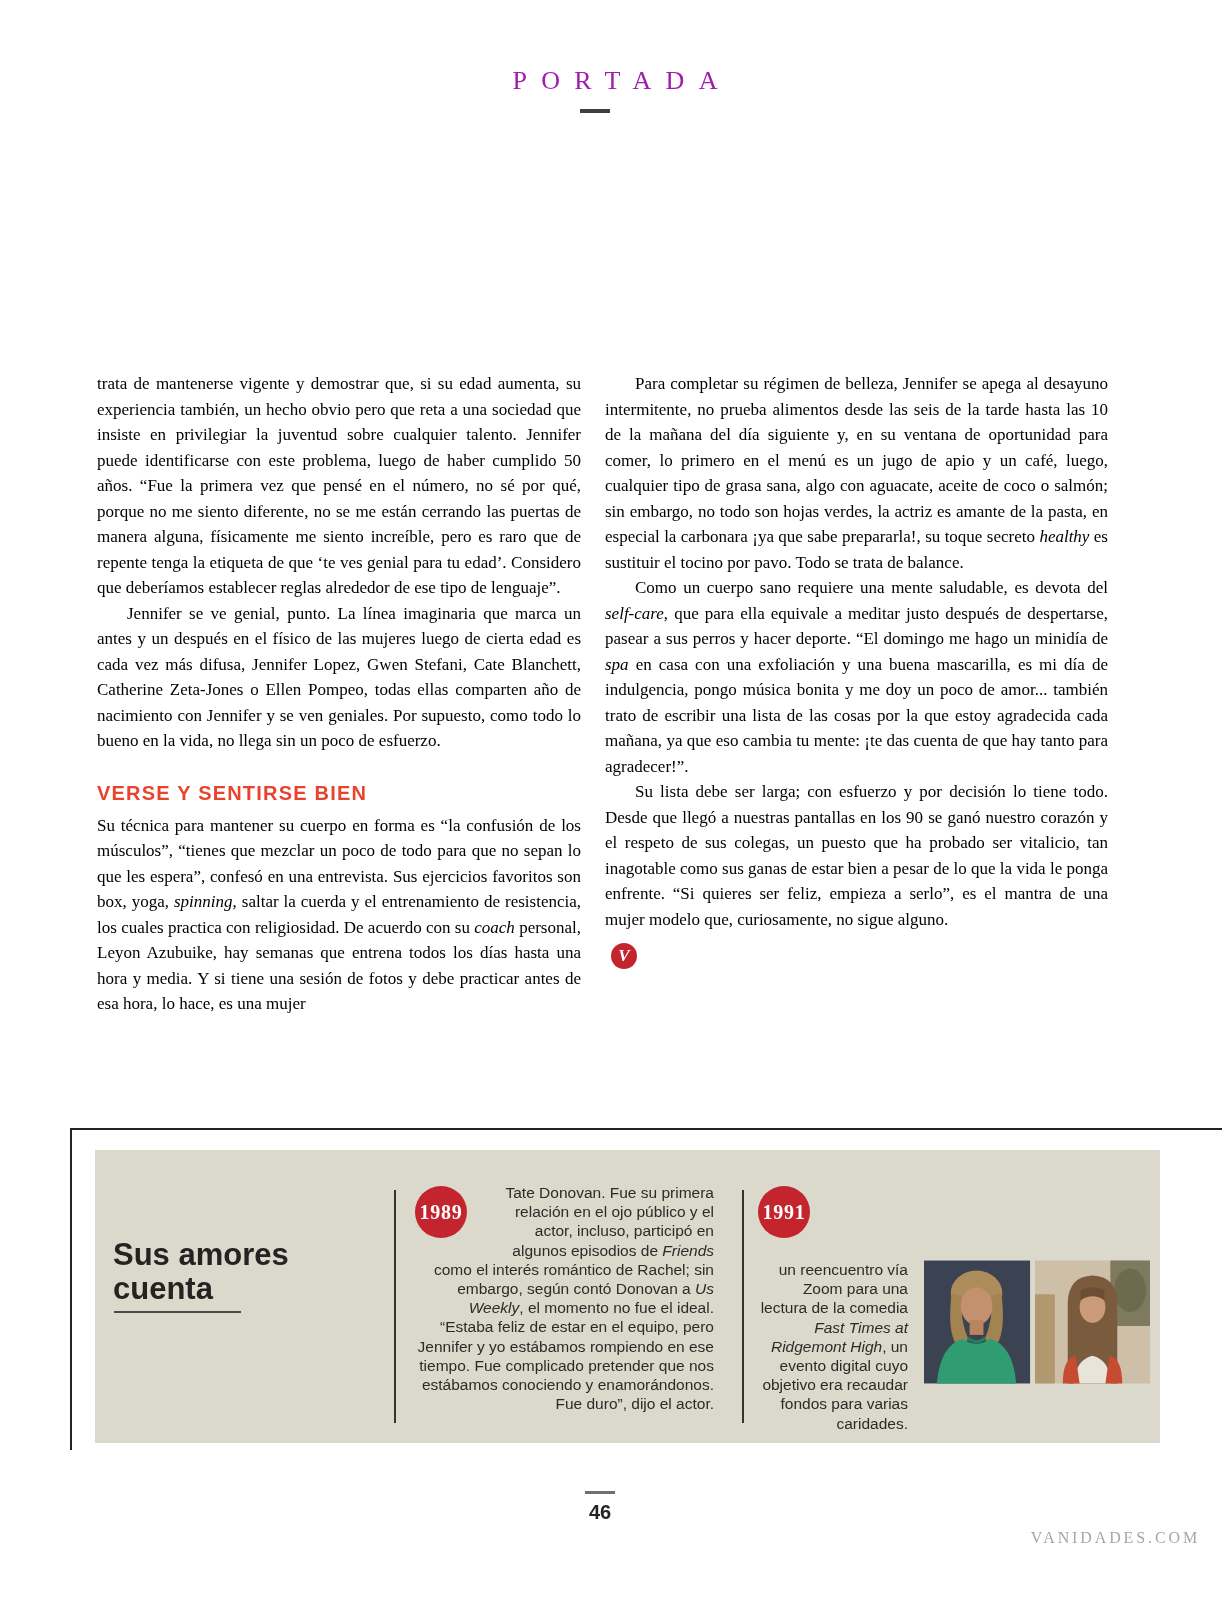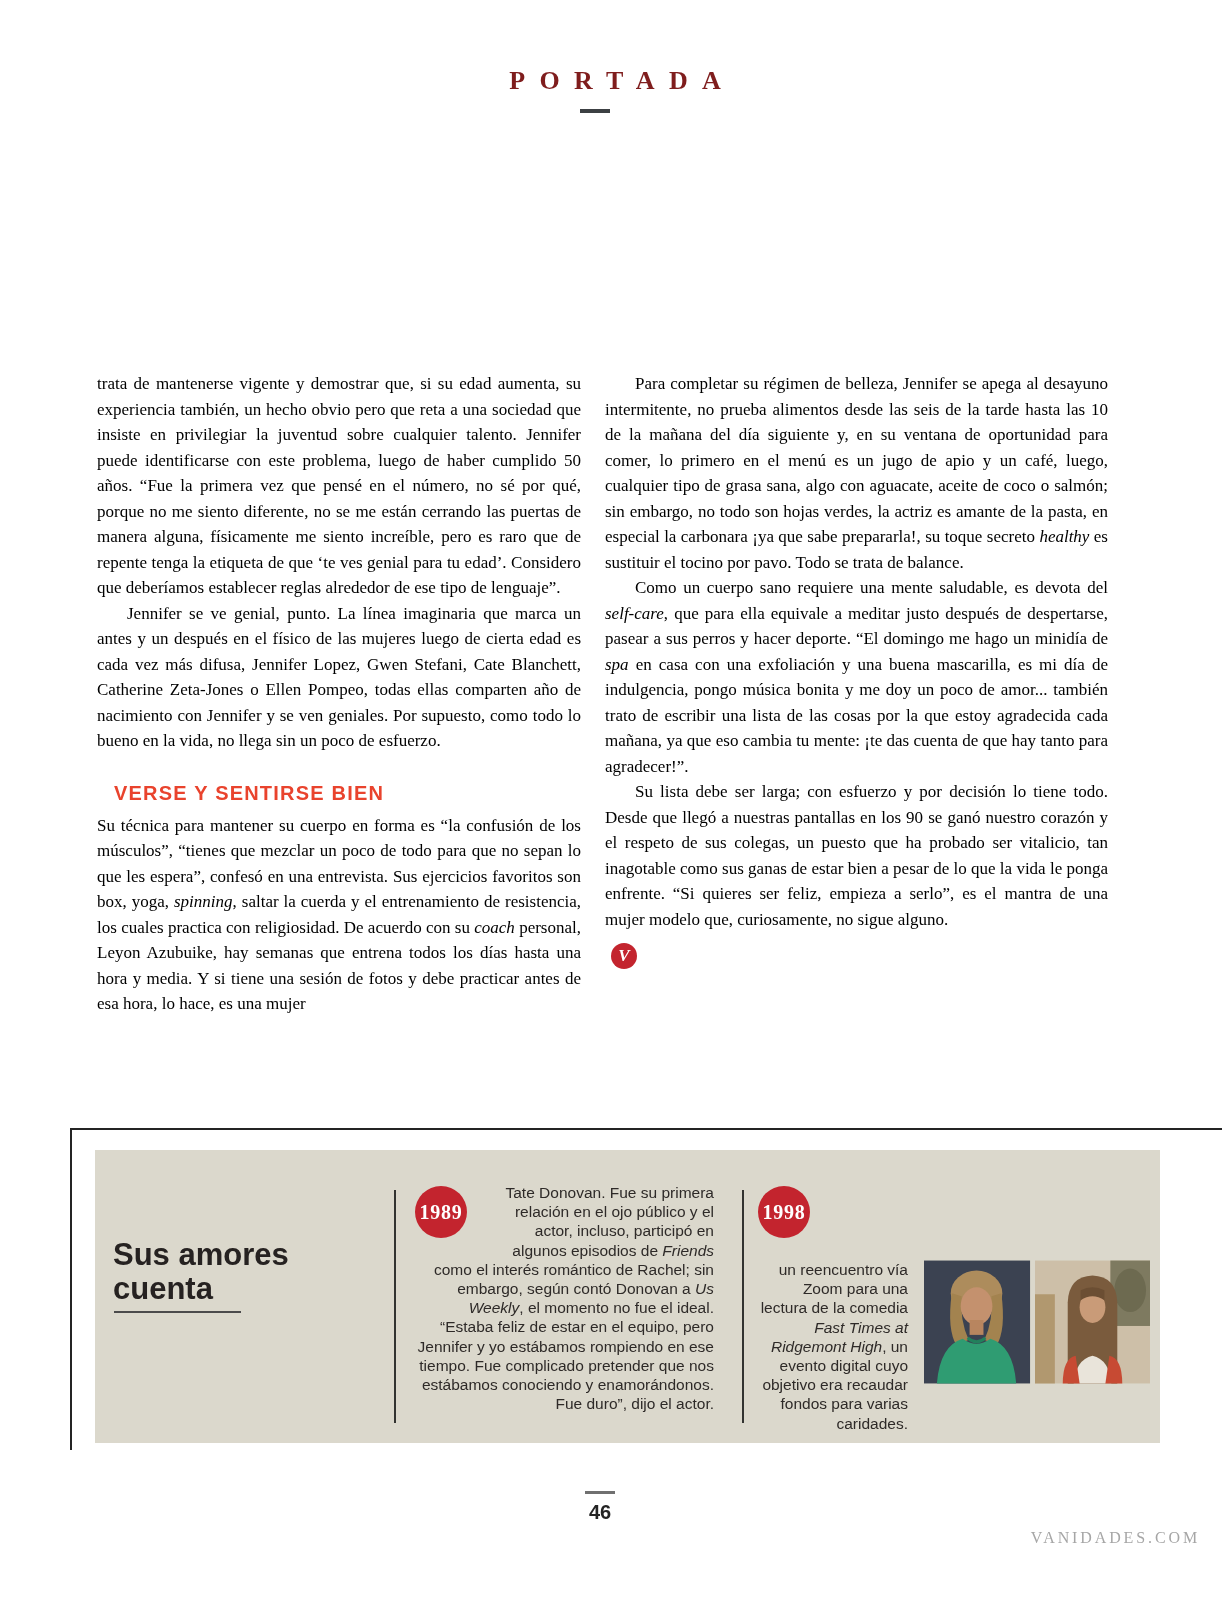--- a/index.html
+++ b/index.html
@@ -5,37 +5,37 @@
   html,body { margin:0; padding:0; background:#ffffff; }
   .page {
     position:relative; width:1222px; height:1600px; background:#ffffff;
     font-family:"Liberation Serif","DejaVu Serif",serif; color:#211d1e;
     overflow:hidden;
   }
 
   
   .masthead { position:absolute; top:66px; left:0; width:1190px; text-align:center; }
   .section-label {
-    font-family:"Liberation Serif","DejaVu Serif",serif; font-weight:700;
-    font-size:26px; letter-spacing:0.55em; text-indent:0.55em; color:#7f1d1d;margin-left:40px;
+    font-family:"Liberation Serif","DejaVu Serif",serif; font-weight:400;
+    font-size:26px; letter-spacing:0.55em; text-indent:0.55em; color:#a21caf;margin-left:40px;
   }
   .masthead-rule { width:30px; height:4px; background:#3c4043; margin:13px auto 0; }
 
   
   .col { position:absolute; top:371px; }
   .col-left  { left:97px;  width:484px; }
   .col-right { left:605px; width:503px; }
   .para {
     margin:0; font-size:17px; line-height:25.5px; text-align:justify;
     hyphens:auto; -webkit-hyphens:auto; color:#000000;
   }
   .indent { text-indent:30px; }
   .it { font-style:italic; }
   .subhead {
-    margin:28px 17px 8px; font-family:"Liberation Sans","DejaVu Sans",sans-serif;
+    margin:28px 0 8px; font-family:"Liberation Sans","DejaVu Sans",sans-serif;
     font-weight:700; font-size:20px; letter-spacing:0.06em; color:#e9432d;
   }
   .end-mark {
     margin-top:11px; margin-left:6px; width:26px; height:26px; border-radius:50%;
     background:#c3242e; color:#ffffff; text-align:center;
     font-family:"Liberation Serif","DejaVu Serif",serif; font-weight:700; font-style:italic;
     font-size:17px; line-height:25px;
   }
 
   
@@ -118,21 +118,21 @@
 
     <div class="pl-entry entry-1995">
       <span class="year-badge">
         <span>1989</span>
       </span>
       <div class="entry-text"><span>Tate Donovan. Fue su primera relación en el ojo público y el actor, incluso, participó en algunos episodios de </span><span class="it">Friends</span><span> como el interés romántico de Rachel; sin embargo, según contó Donovan a </span><span class="it">Us Weekly</span><span>, el momento no fue el ideal. “Estaba feliz de estar en el equipo, pero Jennifer y yo estábamos rompiendo en ese tiempo. Fue complicado pretender que nos estábamos conociendo y enamorándonos. Fue duro”, dijo el actor.</span></div>
     </div>
 
     <div class="pl-entry entry-1998">
       <span class="year-badge">
-        <span>1998</span>
+        <span>1991</span>
       </span>
       <div class="entry-text"></div>
       <div class="entry-bottom">
         <div class="entry-text eb-text"><span>un reencuentro vía Zoom para una lectura de la comedia </span><span class="it">Fast Times at Ridgemont High</span><span>, un evento digital cuyo objetivo era recaudar fondos para varias caridades.</span></div>
         <svg class="reunion-photo" viewBox="0 0 228 124" xmlns="http://www.w3.org/2000/svg" aria-hidden="true">
 
           <rect x="0" y="0" width="107" height="124" fill="#3b4251"></rect>
           <ellipse cx="53" cy="33" rx="26" ry="23" fill="#ad8c5c"></ellipse>
           <path d="M28 33 Q23 70 33 86 L45 80 Q36 60 38 36 Z" fill="#a3834f"></path>
           <path d="M78 33 Q83 70 73 86 L61 80 Q70 60 68 36 Z" fill="#a3834f"></path>

